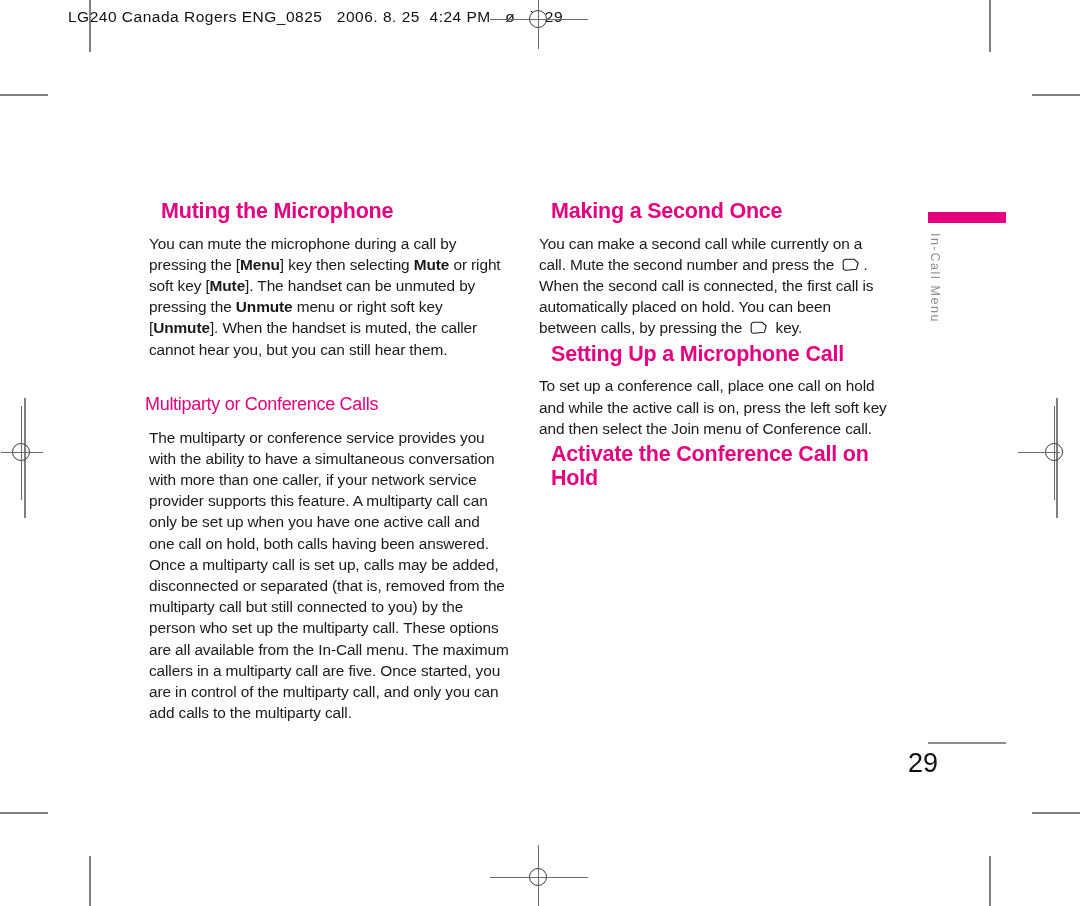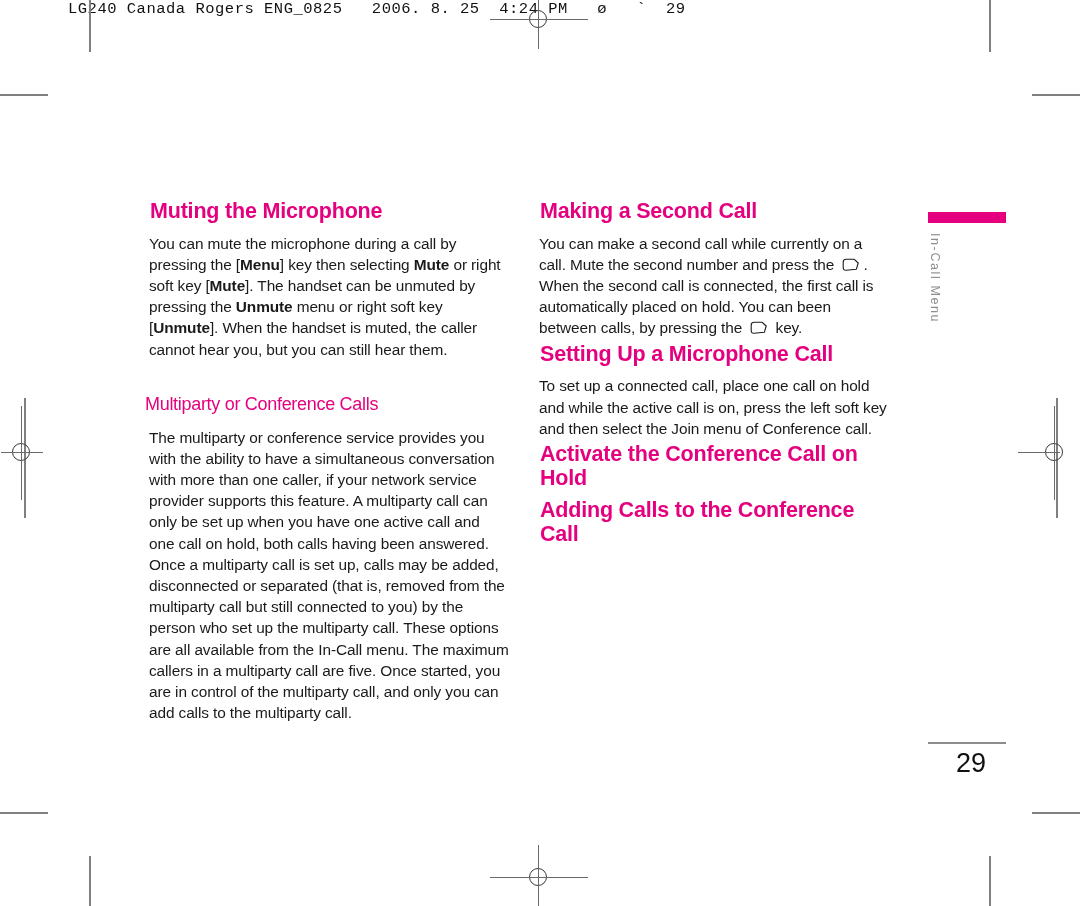--- a/index.html
+++ b/index.html
@@ -12,23 +12,23 @@
     height: 906px;
     position: relative;
     overflow: hidden;
     font-family: "Liberation Sans", sans-serif;
     color: #1a1a1a;
   }
 
   
   .slug {
     position: absolute;
-    top: 0;
+    top: 8px;
     left: 68px;
-    font-family: Liberation Mono, monospace;
+    font-family: Liberation Sans, sans-serif;
     font-size: 15.5px;
     letter-spacing: 0.5px;
     white-space: pre;
     color: #111;
   }
 
   
   .crop {
     position: absolute;
     background: #808080;
@@ -60,21 +60,21 @@
   }
 
   .col {
     position: absolute;
     top: 200px;
   }
   .col-left  { left: 145px; width: 368px; }
   .col-right { left: 535px; width: 360px; }
 
   h2.sec-head {
-    margin: 0 0 9px 5px;
+    margin: 0 0 9px 16px;
     color: #e4007e;
     font-size: 21.5px;
     font-weight: bold;
     letter-spacing: -0.2px;
     line-height: 1.1;
   }
   h1.big-head {
     margin: 34px 0 12px 0;
     color: #e4007e;
     font-size: 18px;
@@ -128,21 +128,21 @@
   .folio-rule {
     position: absolute;
     left: 928px;
     top: 742px;
     width: 78px;
     height: 1.5px;
     background: #8d8d8d;
   }
   .folio-num {
     position: absolute;
-    left: 956px;
+    left: 908px;
     top: 748px;
     font-size: 27px;
     color: #111;
   }
 </style>
 </head>
 <body>
 
 <div class="slug">LG240 Canada Rogers ENG_0825   2006. 8. 25  4:24 PM   ø   `  29</div>
 
@@ -190,36 +190,35 @@
 
     <p class="body"><span>You can mute the microphone during a call by pressing the [</span><b>Menu</b><span>] key then selecting </span><b>Mute</b><span> or right soft key [</span><b>Mute</b><span>]. The handset can be unmuted by pressing the </span><b>Unmute</b><span> menu or right soft key [</span><b>Unmute</b><span>]. When the handset is muted, the caller cannot hear you, but you can still hear them.</span></p>
 
     <h1 class="big-head">Multiparty or Conference Calls</h1>
 
     <p class="body">The multiparty or conference service provides you with the ability to have a simultaneous conversation with more than one caller, if your network service provider supports this feature. A multiparty call can only be set up when you have one active call and one call on hold, both calls having been answered. Once a multiparty call is set up, calls may be added, disconnected or separated (that is, removed from the multiparty call but still connected to you) by the person who set up the multiparty call. These options are all available from the In-Call menu. The maximum callers in a multiparty call are five. Once started, you are in control of the multiparty call, and only you can add calls to the multiparty call.</p>
   </div>
 
   <div class="col col-right">
 
-    <h2 class="sec-head">Making a Second Call</h2>
+    <h2 class="sec-head">Making a Second Once</h2>
 
     <p class="body"><span>You can make a second call while currently on a call. Mute the second number and press the </span><span class="keyicon"><svg viewBox="0 0 19 14" width="19" height="14">
             <path d="M2.2 4.0 C2.2 2.0 3.4 1.2 5.2 1.2 L13.0 1.2 L17.2 5.0 L15.4 11.2 L5.2 12.2 C3.2 12.4 2.2 11.2 2.2 9.4 Z" fill="none" stroke="#1a1a1a" stroke-width="1.1" stroke-linejoin="round"></path>
           </svg></span><span>. When the second call is connected, the first call is automatically placed on hold. You can been between calls, by pressing the </span><span class="keyicon"><svg viewBox="0 0 19 14" width="19" height="14">
             <path d="M2.2 4.0 C2.2 2.0 3.4 1.2 5.2 1.2 L13.0 1.2 L17.2 5.0 L15.4 11.2 L5.2 12.2 C3.2 12.4 2.2 11.2 2.2 9.4 Z" fill="none" stroke="#1a1a1a" stroke-width="1.1" stroke-linejoin="round"></path>
           </svg></span><span> key.</span></p>
 
     <h2 class="sec-head gap-md">Setting Up a Microphone Call</h2>
 
-    <p class="body">To set up a connected call, place one call on hold and while the active call is on, press the left soft key and then select the Join menu of Conference call.</p>
+    <p class="body">To set up a conference call, place one call on hold and while the active call is on, press the left soft key and then select the Join menu of Conference call.</p>
 
     <h2 class="sec-head gap-md">Activate the Conference Call on Hold</h2>
 
 
-    <h2 class="sec-head gap-md">Adding Calls to the Conference Call</h2>
 
   </div>
 
   <div class="tab">
     <div class="tab-bar"></div>
     <div class="tab-label">In-Call Menu</div>
   </div>
 
   <div class="folio-rule"></div>
   <div class="folio-num">29</div>

